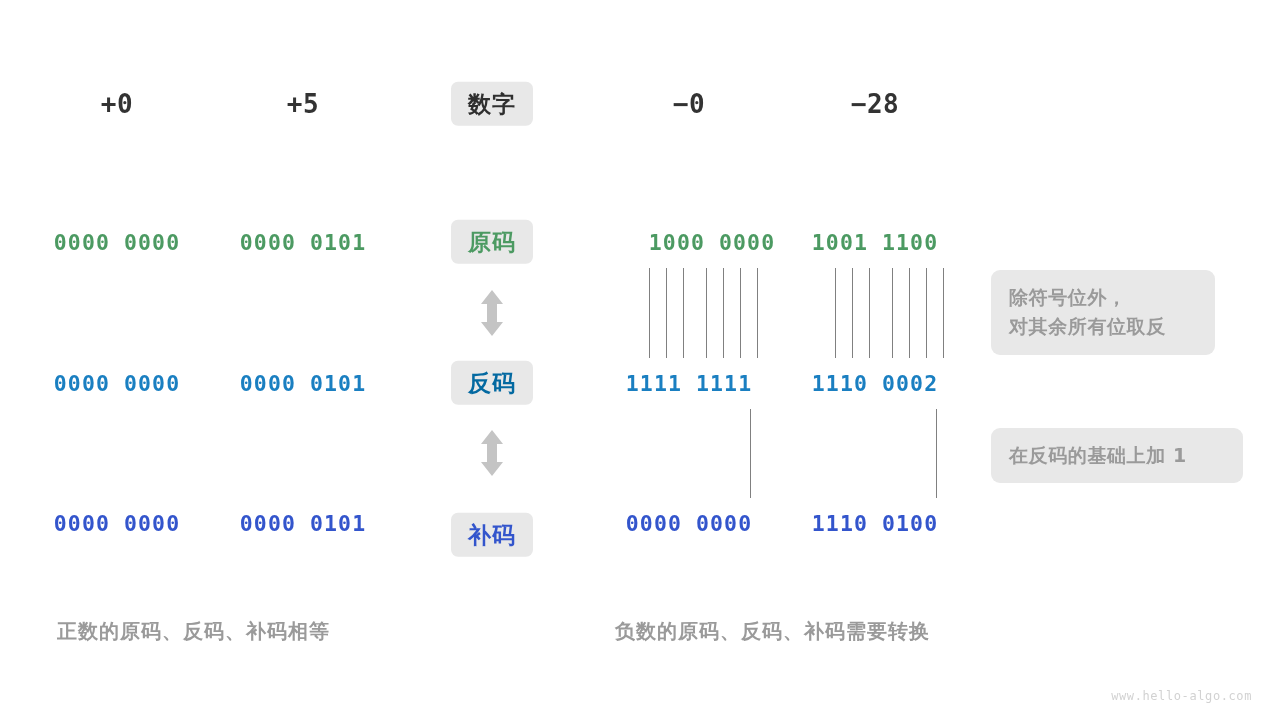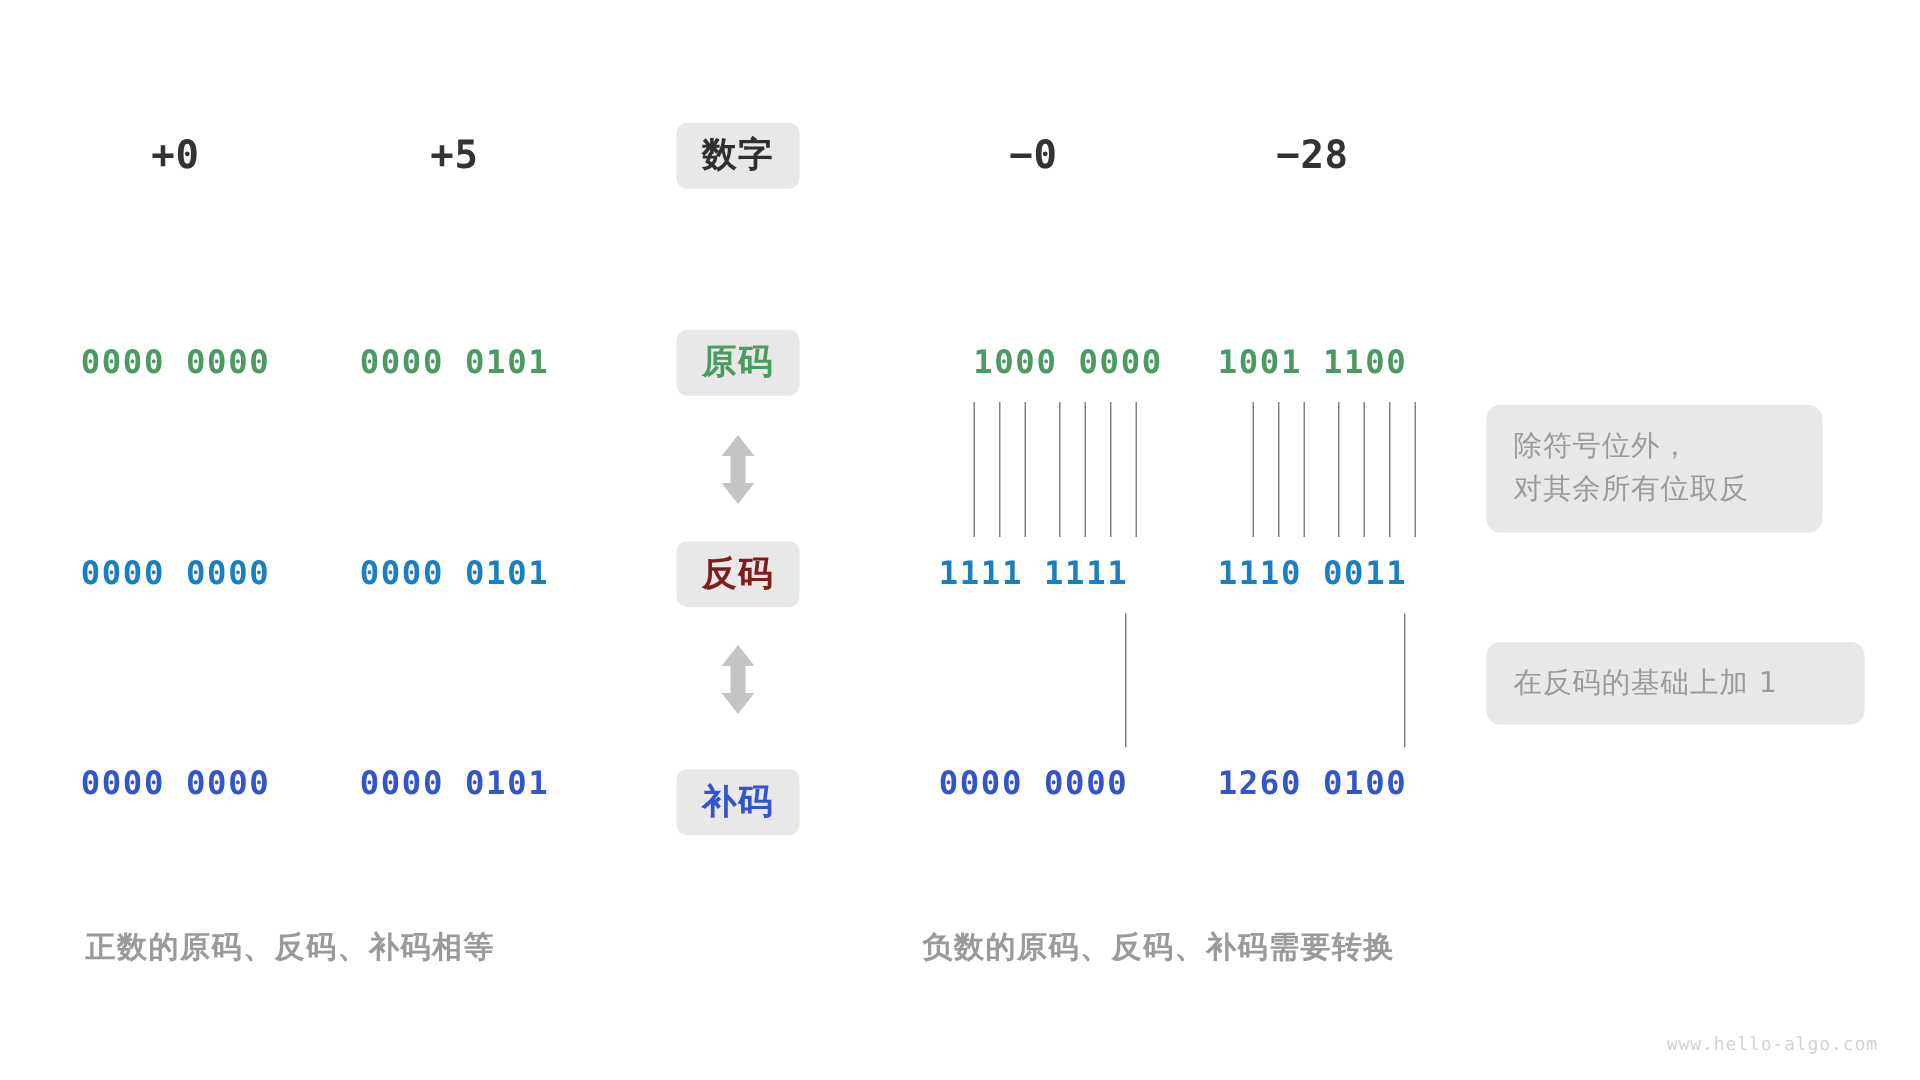--- a/index.html
+++ b/index.html
@@ -59,21 +59,21 @@
     padding: 9px 17px;
     font-size: 23px;
     font-weight: 700;
     line-height: 1.15;
     white-space: nowrap;
     text-align: center;
     letter-spacing: 1px;
   }
   .chip.dark   { color: #2f2f2f; }
   .chip.green  { color: #4c9a62; }
-  .chip.blue   { color: #7f1d1d; }
+  .chip.blue   { color: #0369a1; }
   .chip.indigo { color: #3355cc; }
 
   
   .dblarrow {
     position: absolute;
     transform: translate(-50%, -50%);
     width: 26px;
     height: 48px;
   }
   .dblarrow svg { display: block; width: 100%; height: 100%; }
@@ -85,21 +85,21 @@
     background: #808080;
   }
 
   
   .note {
     position: absolute;
     background: #e8e8e8;
     border-radius: 9px;
     color: #9a9a9a;
     font-size: 19px;
-    font-weight: 400;
+    font-weight: 700;
     line-height: 1.55;
     padding: 13px 18px;
     letter-spacing: 0.6px;
     white-space: pre-line;
   }
 
   
   .caption {
     position: absolute;
     color: #9a9a9a;
@@ -157,37 +157,37 @@
 
   <div class="dblarrow" style="left:492px; top:313px;">
     <svg viewBox="0 0 26 48" xmlns="http://www.w3.org/2000/svg">
       <path d="M13 1 L24 15 L18 15 L18 33 L24 33 L13 47 L2 33 L8 33 L8 15 L2 15 Z" fill="#c4c4c4"></path>
     </svg>
   </div>
 
   <div class="cell bits blue" style="left:117px; top:383px;">0000 0000</div>
   <div class="cell bits blue" style="left:303px; top:383px;">0000 0101</div>
   <div class="cell bits blue" style="left:689px; top:383px;">1111 1111</div>
-  <div class="cell bits blue" style="left:875px; top:383px;">1110 0011</div>
+  <div class="cell bits blue" style="left:875px; top:383px;">1110 0002</div>
 
   <div class="chip blue" style="left:492px; top:383px;">反码</div>
 
   <div class="connector" style="left:750px; top:409px; height:89px;"></div>
   <div class="connector" style="left:936px; top:409px; height:89px;"></div>
 
   <div class="dblarrow" style="left:492px; top:453px;">
     <svg viewBox="0 0 26 48" xmlns="http://www.w3.org/2000/svg">
       <path d="M13 1 L24 15 L18 15 L18 33 L24 33 L13 47 L2 33 L8 33 L8 15 L2 15 Z" fill="#c4c4c4"></path>
     </svg>
   </div>
 
   <div class="cell bits indigo" style="left:117px; top:523px;">0000 0000</div>
   <div class="cell bits indigo" style="left:303px; top:523px;">0000 0101</div>
   <div class="cell bits indigo" style="left:689px; top:523px;">0000 0000</div>
-  <div class="cell bits indigo" style="left:875px; top:523px;">1260 0100</div>
+  <div class="cell bits indigo" style="left:875px; top:523px;">1110 0100</div>
 
   <div class="chip indigo" style="left:492px; top:523px;margin-top:12px;">补码</div>
 
   <div class="note" style="left:991px; top:270px; width:188px;">除符号位外，
 对其余所有位取反</div>
 
   <div class="note" style="left:991px; top:428px; width:216px;">在反码的基础上加  1</div>
 
   <div class="caption" style="left:615px; top:618px;">负数的原码、反码、补码需要转换</div>
   <div class="caption" style="left:57px; top:618px;">正数的原码、反码、补码相等</div>

